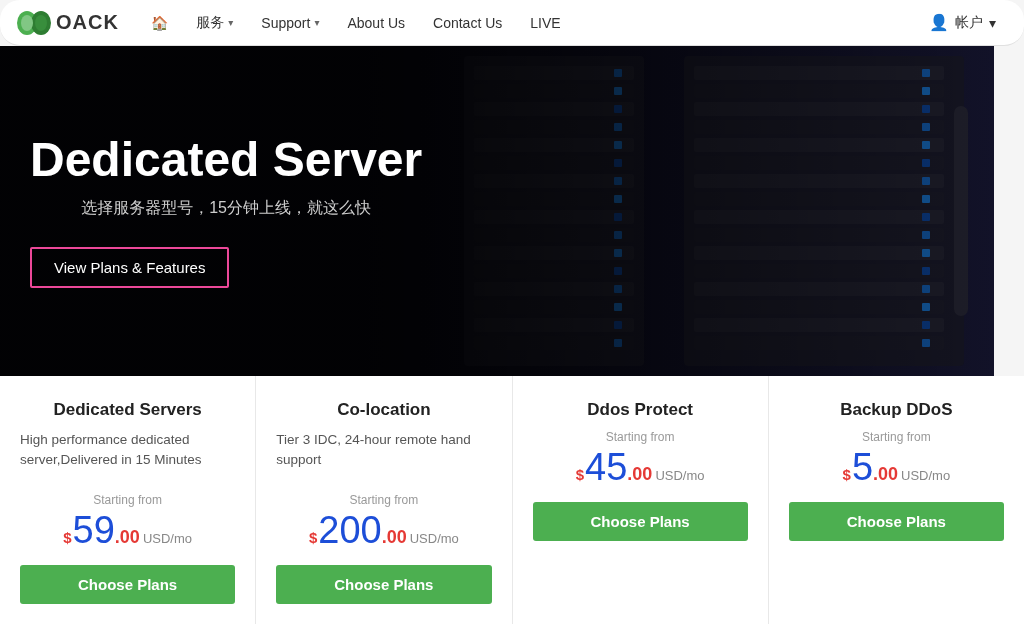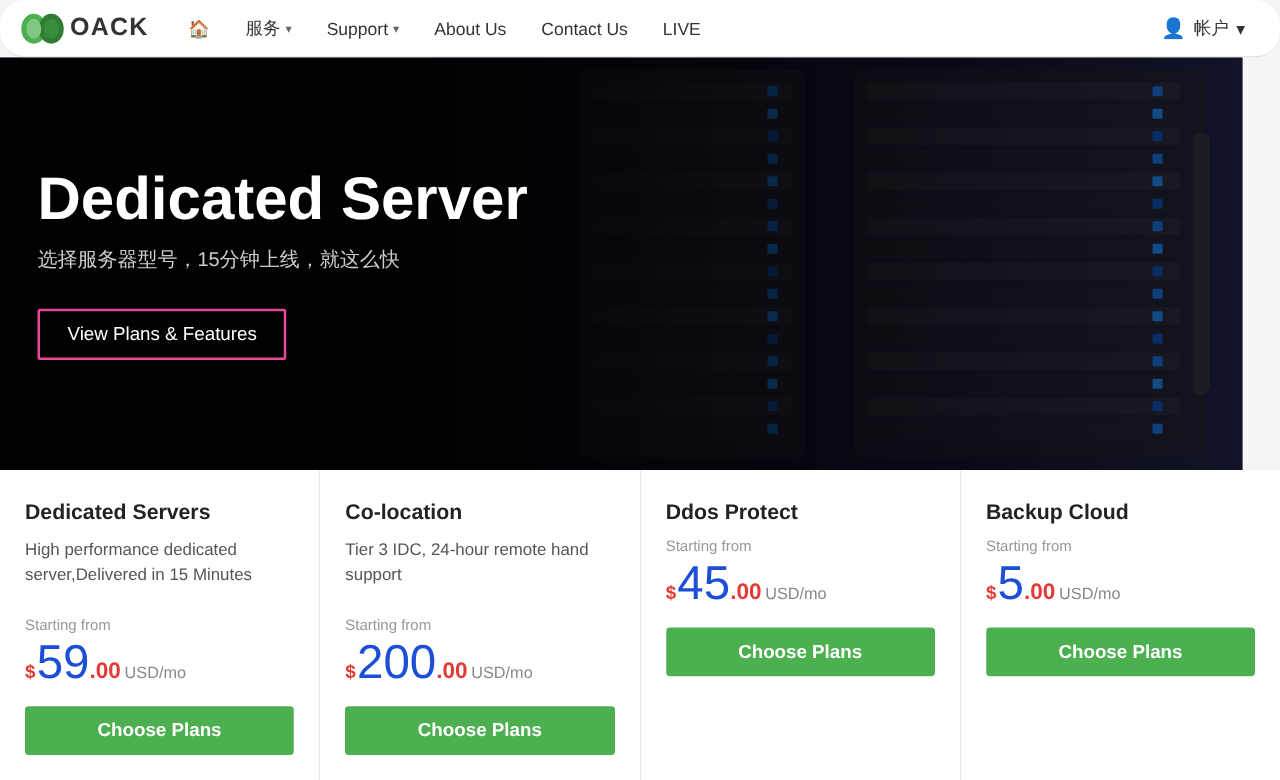--- a/index.html
+++ b/index.html
@@ -100,20 +100,21 @@
       font-size: 48px;
       font-weight: 900;
       color: #fff;
       line-height: 1.1;
       margin-bottom: 12px;
     }
     .hero-subtitle {
       font-size: 16px;
       color: #ccc;
       margin-bottom: 28px;
+      text-align: center;
     }
     .hero-btn {
       display: inline-block;
       padding: 10px 22px;
       border: 2px solid #ec4899;
       color: #fff;
       background: transparent;
       font-size: 15px;
       cursor: pointer;
       border-radius: 2px;
@@ -129,20 +130,21 @@
       background: #f0f0f0;
     }
     .card {
       background: #fff;
       flex: 1;
       padding: 24px 20px 20px 20px;
       border-right: 1px solid #e8e8e8;
       display: flex;
       flex-direction: column;
       min-height: 248px;
+      align-items: center;
     }
     .card:last-child { border-right: none; }
     .card-title {
       font-size: 17px;
       font-weight: 700;
       color: #222;
       margin-bottom: 10px;
     }
     .card-desc {
       font-size: 13.5px;
@@ -376,21 +378,21 @@
     <div class="card-price">
       <span class="price-dollar">$</span>
       <span class="price-main">45</span>
       <span class="price-decimal">.00</span>
       <span class="price-unit">USD/mo</span>
     </div>
     <button class="card-btn">Choose Plans</button>
   </div>
 
   <div class="card">
-    <div class="card-title">Backup Cloud</div>
+    <div class="card-title">Backup DDoS</div>
     <div class="card-starting">Starting from</div>
     <div class="card-price">
       <span class="price-dollar">$</span>
       <span class="price-main">5</span>
       <span class="price-decimal">.00</span>
       <span class="price-unit">USD/mo</span>
     </div>
     <button class="card-btn">Choose Plans</button>
   </div>
 </div>

